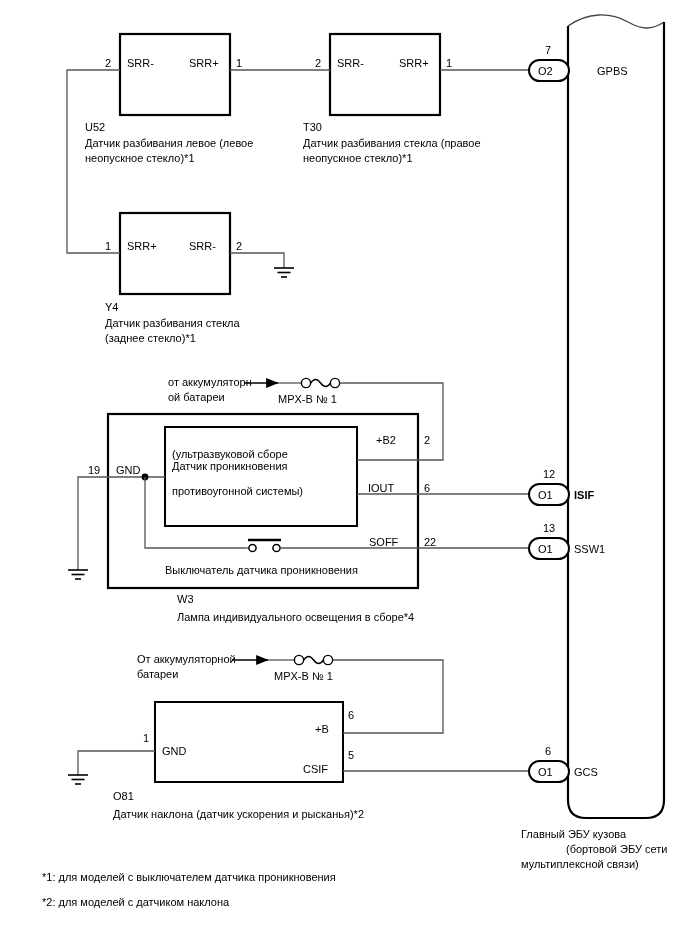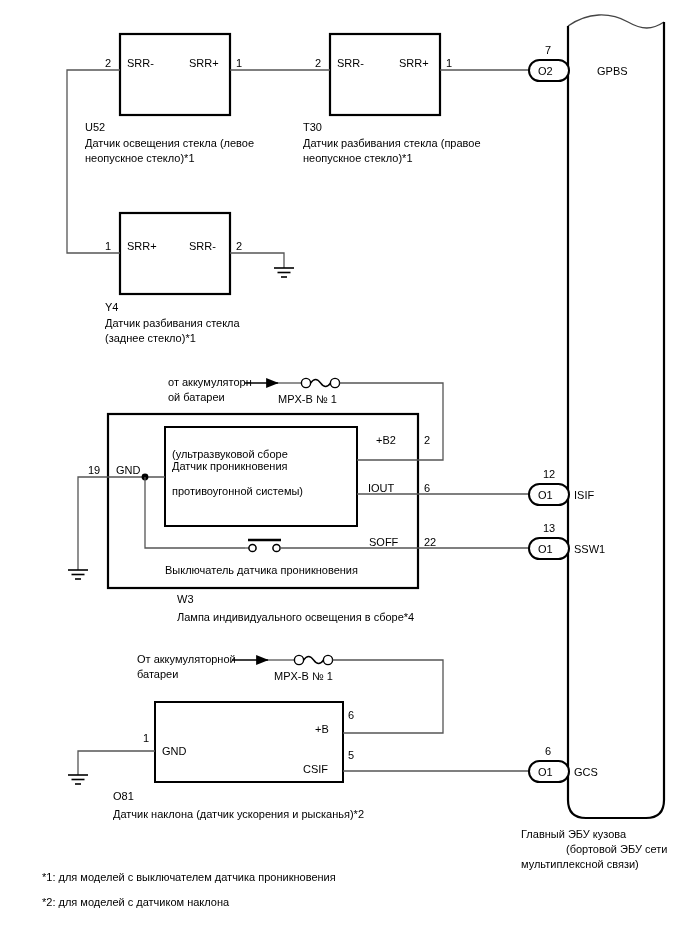--- a/index.html
+++ b/index.html
@@ -136,21 +136,21 @@
     <g>
       <rect x="529" y="761" width="40" height="21" rx="10.5" ry="10.5" fill="#fff" stroke="#000" stroke-width="2"></rect>
     </g>
   </svg>
 
   <div class="lbl pin" style="left:105px;top:56px;">2</div>
   <div class="lbl term" style="left:127px;top:56px;">SRR-</div>
   <div class="lbl term" style="left:189px;top:56px;">SRR+</div>
   <div class="lbl pin" style="left:236px;top:56px;">1</div>
   <div class="lbl" style="left:85px;top:120px;">U52</div>
-  <div class="lbl desc" style="left:85px;top:136px;">Датчик освещения стекла (левое</div>
+  <div class="lbl desc" style="left:85px;top:136px;">Датчик разбивания левое (левое</div>
   <div class="lbl desc" style="left:85px;top:151px;">неопускное стекло)*1</div>
 
   <div class="lbl pin" style="left:315px;top:56px;">2</div>
   <div class="lbl term" style="left:337px;top:56px;">SRR-</div>
   <div class="lbl term" style="left:399px;top:56px;">SRR+</div>
   <div class="lbl pin" style="left:446px;top:56px;">1</div>
   <div class="lbl" style="left:303px;top:120px;">T30</div>
   <div class="lbl desc" style="left:303px;top:136px;">Датчик разбивания стекла (правое</div>
   <div class="lbl desc" style="left:303px;top:151px;">неопускное стекло)*1</div>
 
@@ -196,21 +196,21 @@
 
   <div class="lbl" style="left:113px;top:789px;">O81</div>
   <div class="lbl desc" style="left:113px;top:807px;">Датчик наклона (датчик ускорения и рысканья)*2</div>
 
   <div class="lbl pin" style="left:545px;top:43px;">7</div>
   <div class="lbl term" style="left:538px;top:64px;">O2</div>
   <div class="lbl term" style="left:597px;top:64px;">GPBS</div>
 
   <div class="lbl pin" style="left:543px;top:467px;">12</div>
   <div class="lbl term" style="left:538px;top:488px;">O1</div>
-  <div class="lbl term" style="left:574px;top:488px;">ISIF</div>
+  <div class="lbl term" style="left:574px;top:488px;font-weight:bold;">ISIF</div>
 
   <div class="lbl pin" style="left:543px;top:521px;">13</div>
   <div class="lbl term" style="left:538px;top:542px;">O1</div>
   <div class="lbl term" style="left:574px;top:542px;">SSW1</div>
 
   <div class="lbl pin" style="left:545px;top:744px;">6</div>
   <div class="lbl term" style="left:538px;top:765px;">O1</div>
   <div class="lbl term" style="left:574px;top:765px;">GCS</div>
 
   <div class="lbl desc" style="left:521px;top:827px;">Главный ЭБУ кузова</div>

